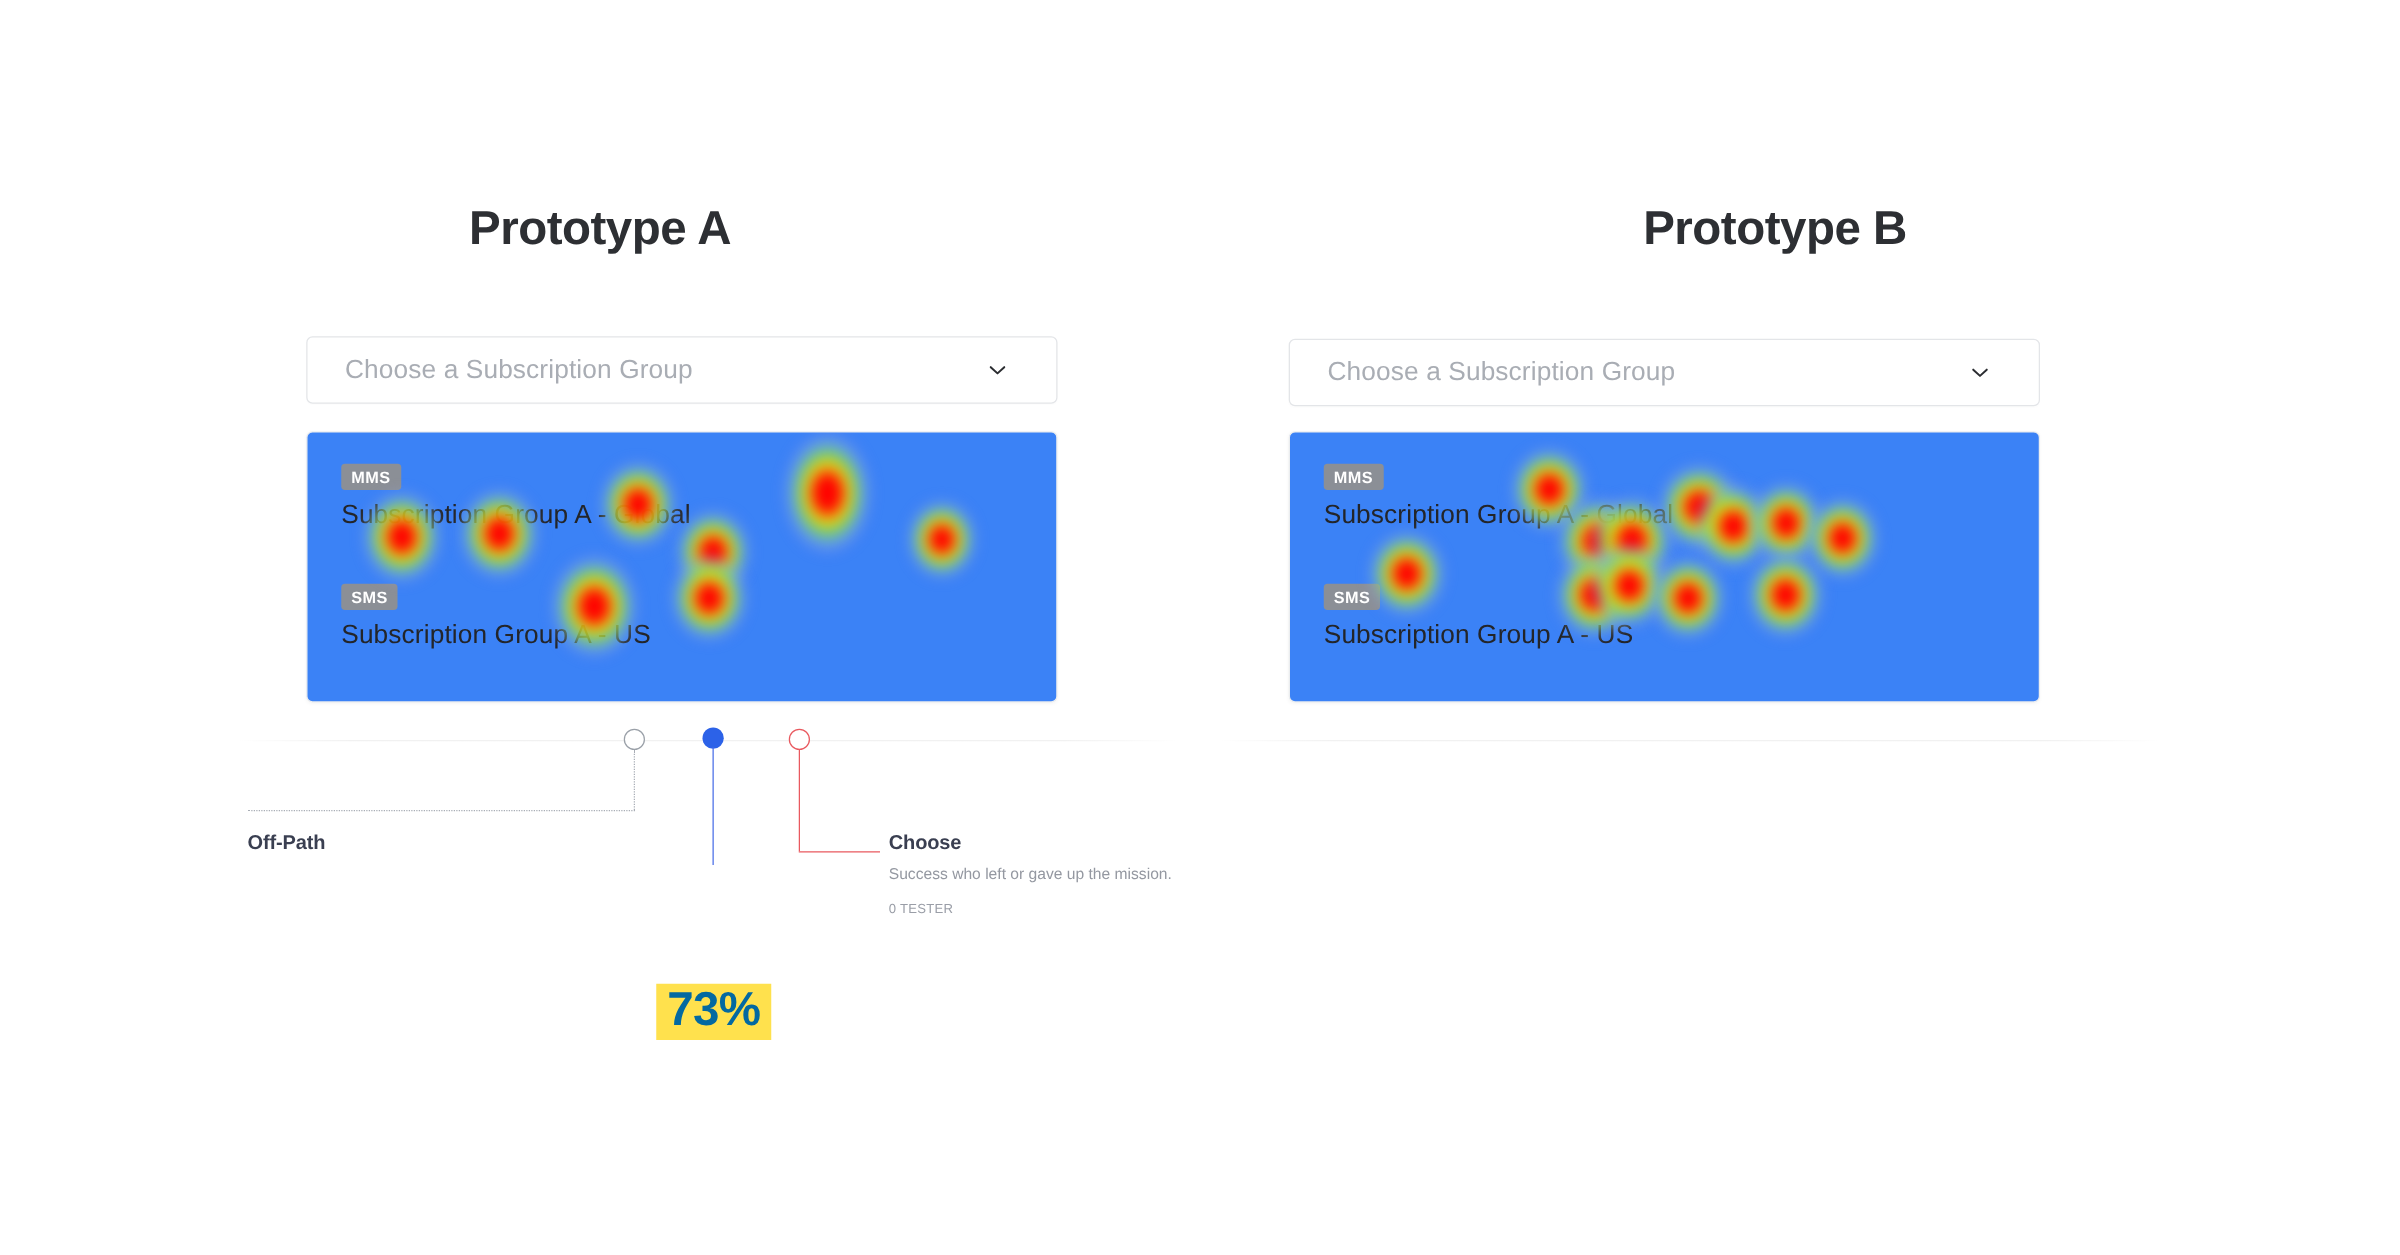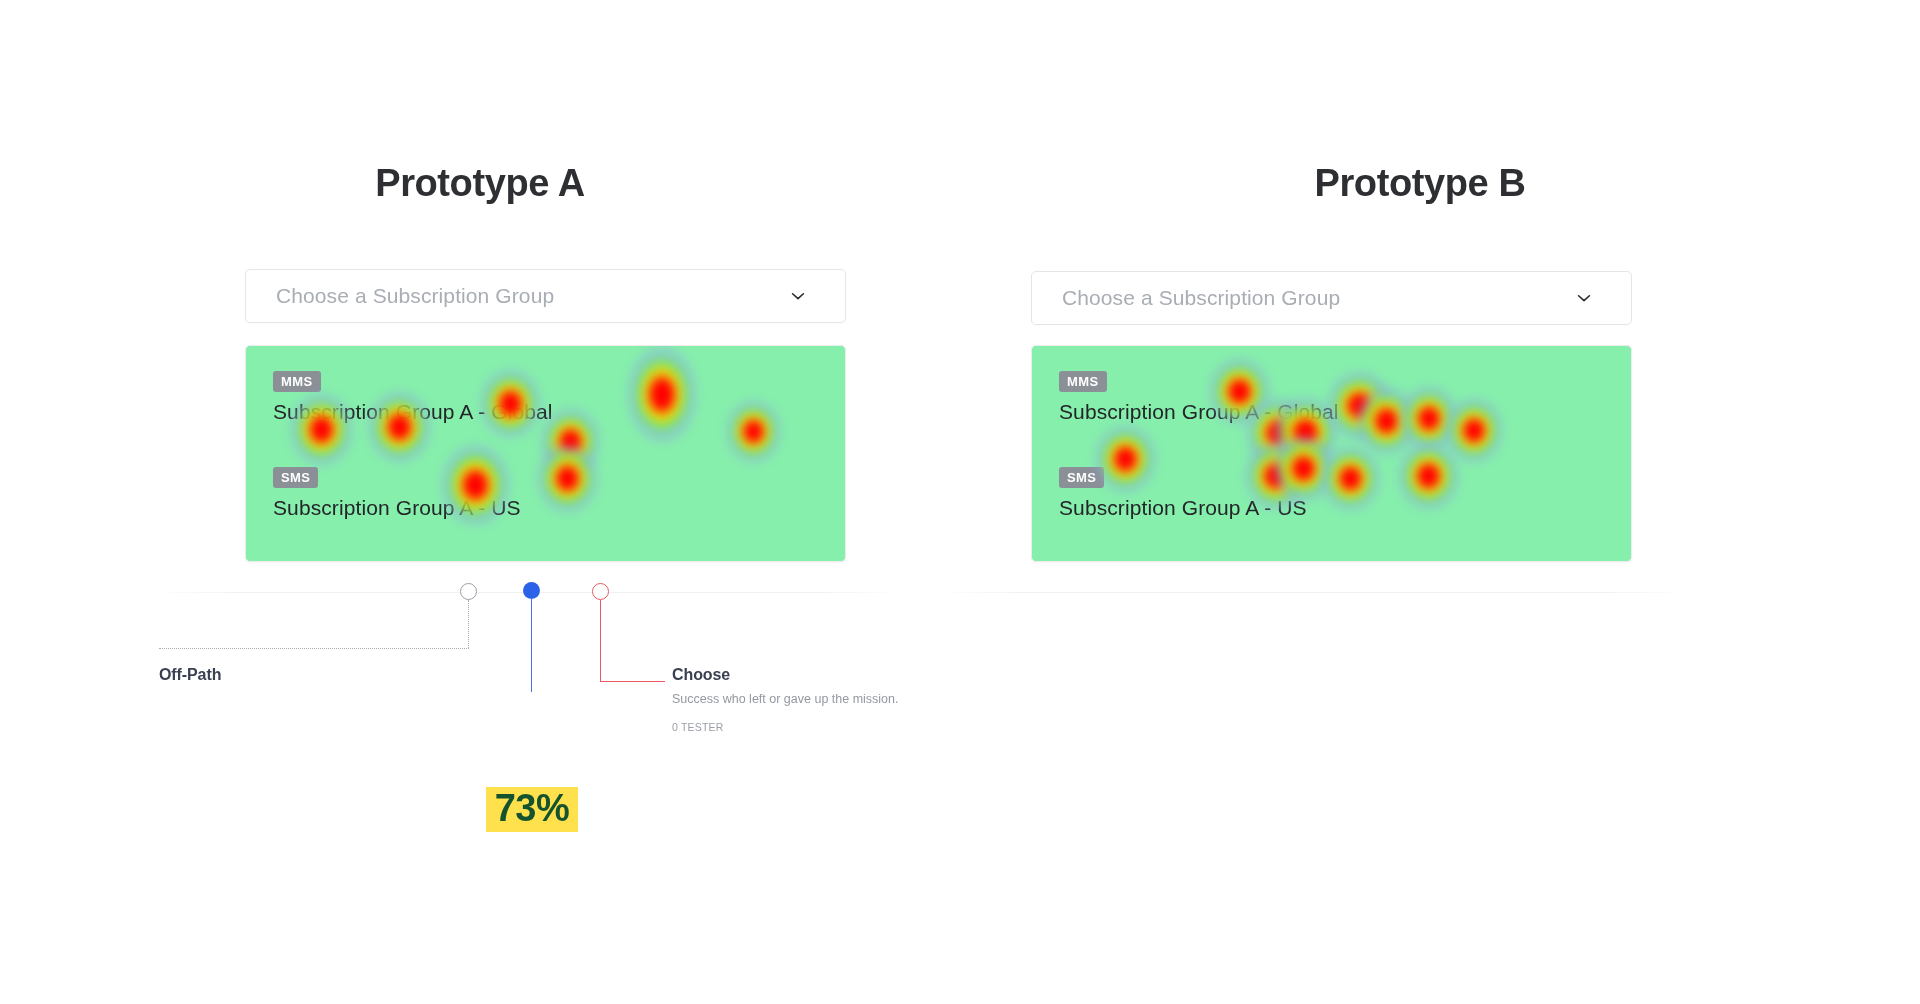--- a/index.html
+++ b/index.html
@@ -43,21 +43,21 @@
     font-size: 21px;
     color: #a9adb4;
     font-weight: 400;
     letter-spacing: 0.1px;
   }
   .chev { width: 18px; height: 18px; flex: 0 0 auto; color:#2b2d31; }
 
   
   .preview-card {
     position: absolute;
-    background: #86efac;
+    background: #3b82f6;
     border: 1px solid #ebedef;
     border-radius: 5px;
     overflow: hidden;
     box-shadow: 0 1px 3px rgba(0,0,0,0.04);
   }
   .row-block { position: absolute; }
   .tag {
     display: inline-block;
     background: #8b8f96;
     color: #fff;
@@ -89,21 +89,21 @@
       rgba(255,0,0,1) 26%,
       rgba(255,150,0,0.95) 38%,
       rgba(240,230,0,0.9) 49%,
       rgba(130,220,70,0.85) 62%,
       rgba(120,200,190,0.6) 76%,
       rgba(150,150,240,0.42) 88%,
       rgba(170,160,245,0.0) 100%);
   }
 
   
-  .metrics { position: absolute; }
+  .metrics { position: absolute; margin-left: 39px; }
   .axis-line {
     position: absolute;
     height: 1px;
     background: linear-gradient(to right, rgba(0,0,0,0.0), rgba(0,0,0,0.055) 12%, rgba(0,0,0,0.055) 88%, rgba(0,0,0,0.0));
   }
   .dot-hollow {
     position: absolute;
     width: 17px; height: 17px;
     border-radius: 50%;
     background: #fff;
@@ -145,21 +145,21 @@
     margin-top: 13px;
   }
   .mlabel.center { text-align: center; }
   .mlabel.center h4 { margin-bottom: 7px; }
 
   .pct-wrap { position: absolute; text-align: center; }
   .pct {
     display: inline-block;
     font-size: 38px;
     font-weight: 700;
-    color: #14532d;
+    color: #0369a1;
     background: #ffe14d;
     padding: 1px 9px 3px 9px;
     line-height: 1.08;
     letter-spacing: -0.5px;
   }
 </style>
 </head>
 <body>
 
 <div class="stage">

